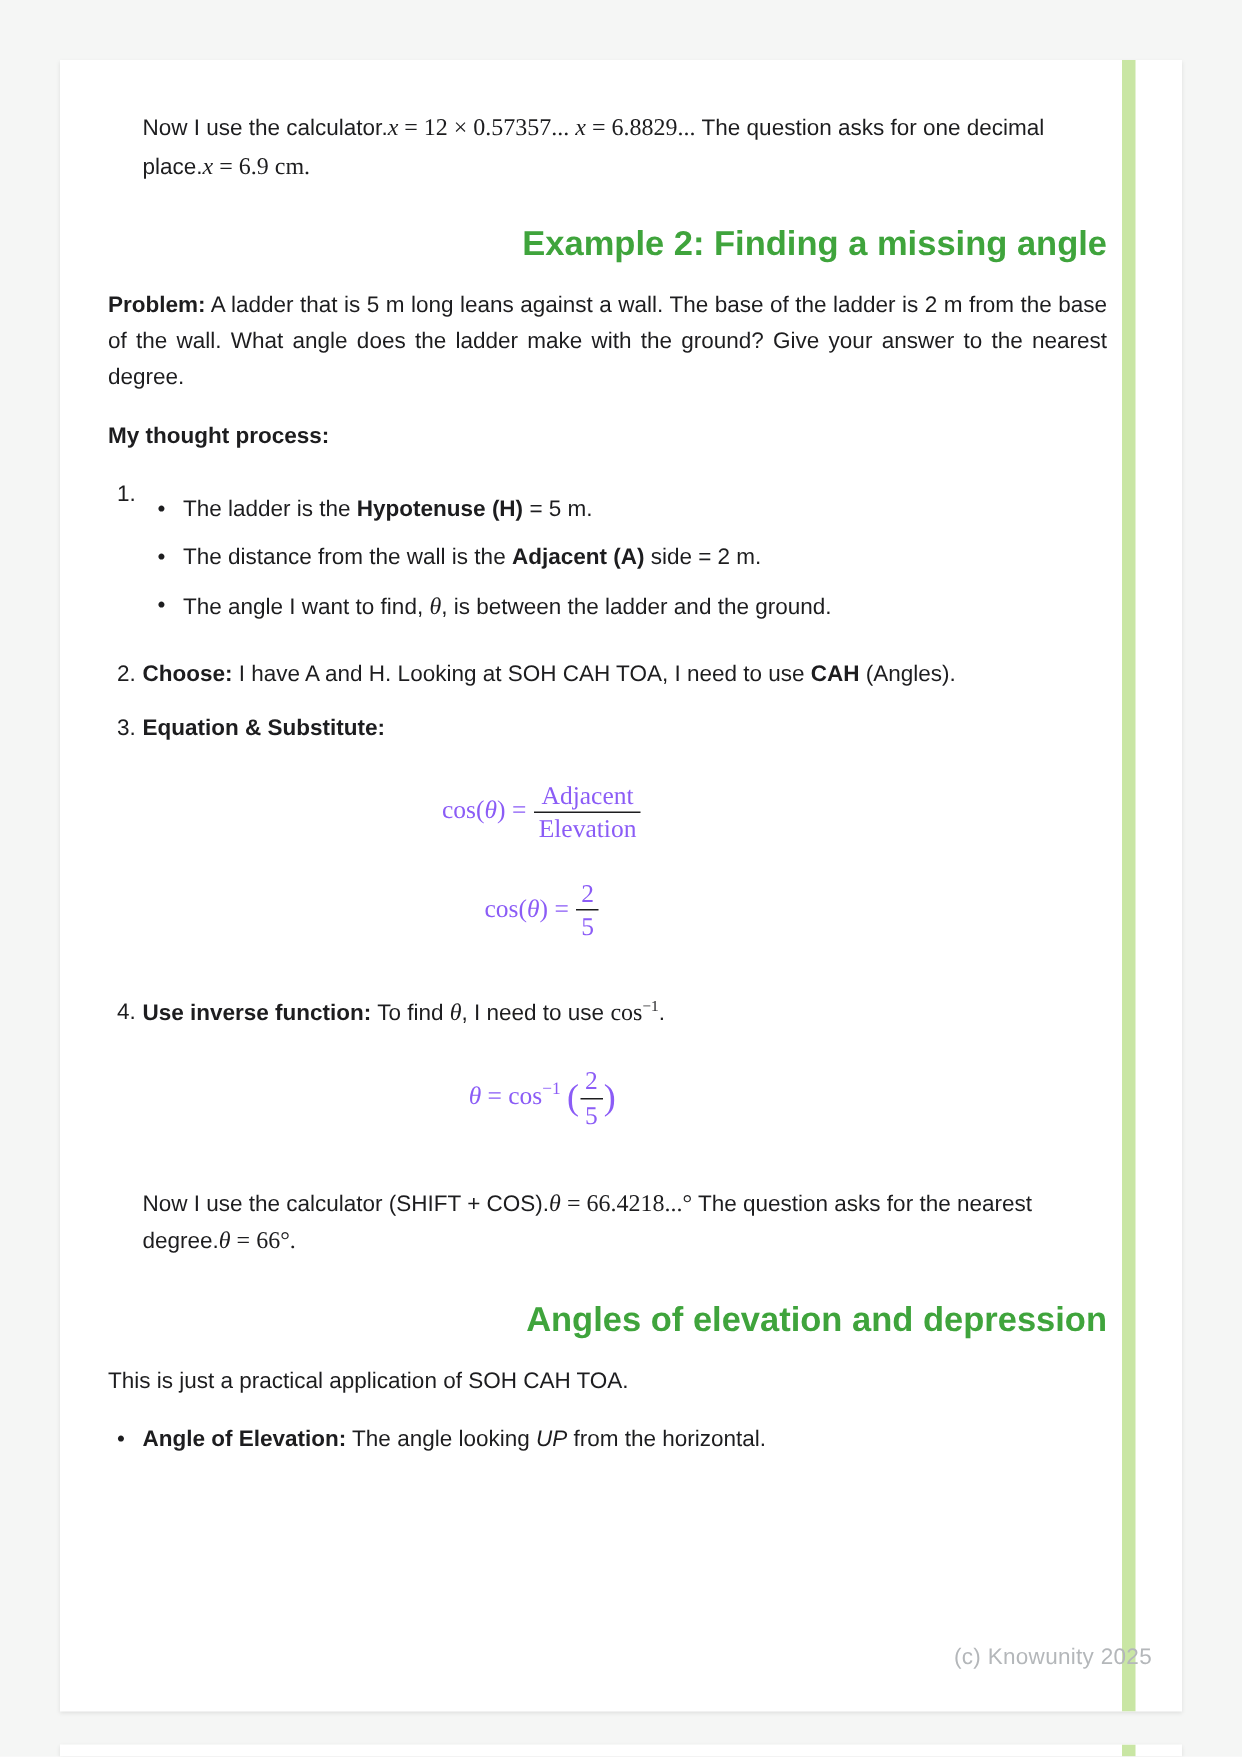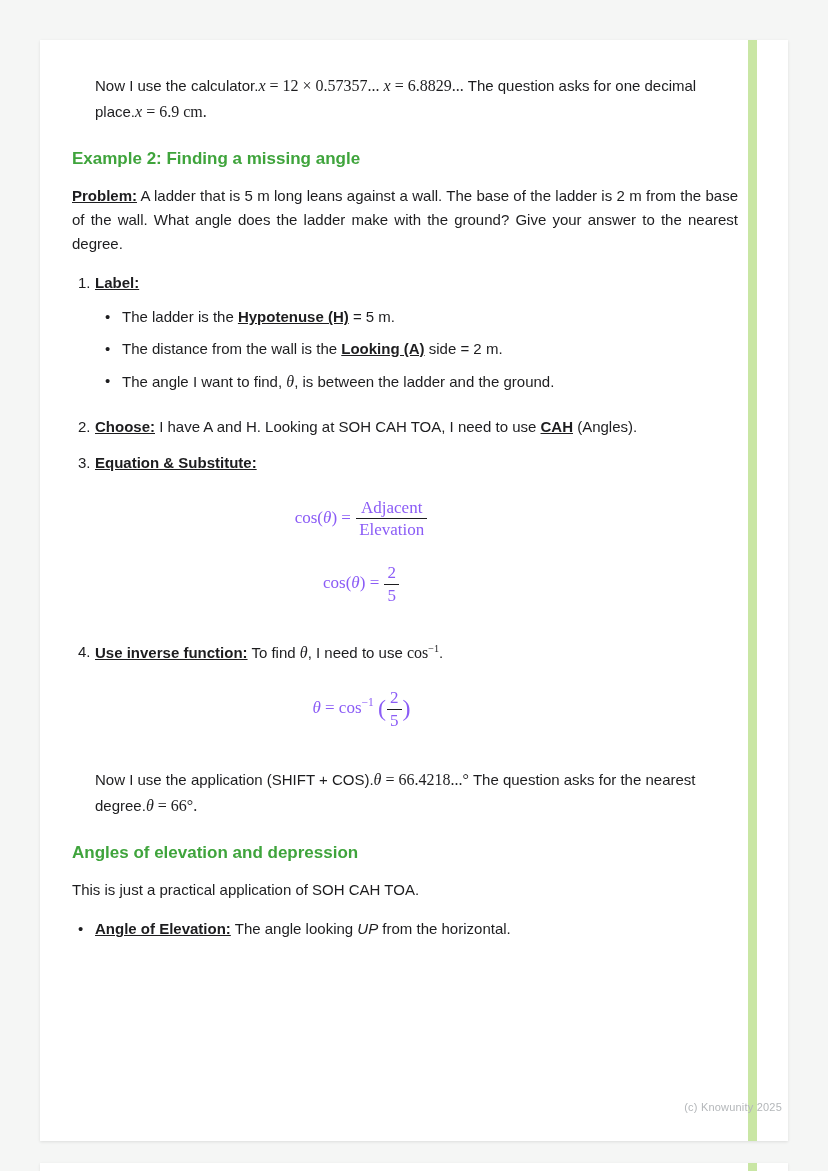--- a/index.html
+++ b/index.html
@@ -23,31 +23,31 @@
     padding: 33px 50px 30px 32px;
   }
   .page-next { height: 8px; margin-top: 22px; overflow: hidden; }
   .stripe {
     position: absolute; top: 0; bottom: 0; right: 31px; width: 9px;
     background: #c9e6a4;
     z-index: 1;
   }
   .content { position: relative; z-index: 2; }
   .watermark {
-    position: absolute; right: 6px; bottom: 28px; z-index: 3;
-    font-size: 11px; color: #b4b7ba; letter-spacing: 0.2px;
+    position: absolute; right: 20px; bottom: 28px; z-index: 3;
+    font-size: 15px; color: #b4b7ba; letter-spacing: 0.2px;
   }
   .para { font-size: 15px; line-height: 1.6; margin-bottom: 15px; }
   .para.indent { margin-left: 23px; }
   .para.justify { text-align: justify; }
   h2.heading {
-    font-size: 17px; font-weight: 700; color: #3fa43c;
-    margin: 24px 0 14px 0; line-height: 1.3;
+    font-size: 23px; font-weight: 700; color: #3fa43c;
+    margin: 24px 0 14px 0; line-height: 1.3; text-align: right;
   }
-  .b { font-weight: 700; text-decoration: underline; }
+  .b { font-weight: 700; }
   .i { font-style: italic; }
   .m { font-family: "Liberation Serif", serif; font-size: 16px; }
   .sup { font-size: 68%; vertical-align: super; line-height: 0; }
   .bigp { font-size: 24px; vertical-align: -3px; }
   .olist, .ulist { margin: 4px 0 14px 0; padding-left: 6px; }
   .li { display: flex; margin-bottom: 12px; font-size: 15px; line-height: 1.6; }
   .marker { flex: 0 0 17px; }
   .li-body { flex: 1 1 auto; min-width: 0; }
   .li-body .ulist { margin: 10px 0 0 10px; padding-left: 0; }
   .li-body .ulist .li { margin-bottom: 8px; }
@@ -63,36 +63,36 @@
 </head>
 <body>
 
 <div class="viewer">
   <div class="page page-1">
     <div class="stripe"></div>
     <div class="content">
         <p class="para indent"><span>Now I use the calculator.</span><span class="i m">x</span><span class="m"> = 12 × 0.57357... </span><span class="i m">x</span><span class="m"> = 6.8829... </span><span>The question asks for one decimal place.</span><span class="i m">x</span><span class="m"> = 6.9 cm.</span></p>
         <h2 class="heading">Example 2: Finding a missing angle</h2>
         <p class="para justify"><span class="b">Problem:</span><span> A ladder that is 5 m long leans against a wall. The base of the ladder is 2 m from the base of the wall. What angle does the ladder make with the ground? Give your answer to the nearest degree.</span></p>
+        <p class="para"><span class="b">My thought process:</span></p>
         <div class="olist">
           <div class="li">
             <span class="marker">1.</span>
             <div class="li-body">
-              <div class="li-text"><span class="b">Label:</span></div>
               <div class="ulist">
                 <div class="li">
                   <span class="marker">•</span>
                   <div class="li-body">
                     <div class="li-text"><span>The ladder is the </span><span class="b">Hypotenuse (H)</span><span> = 5 m.</span></div>
                   </div>
                 </div>
                 <div class="li">
                   <span class="marker">•</span>
                   <div class="li-body">
-                    <div class="li-text"><span>The distance from the wall is the </span><span class="b">Looking (A)</span><span> side = 2 m.</span></div>
+                    <div class="li-text"><span>The distance from the wall is the </span><span class="b">Adjacent (A)</span><span> side = 2 m.</span></div>
                   </div>
                 </div>
                 <div class="li">
                   <span class="marker">•</span>
                   <div class="li-body">
                     <div class="li-text"><span>The angle I want to find, </span><span class="i m">θ</span><span>, is between the ladder and the ground.</span></div>
                   </div>
                 </div>
               </div>
             </div>
@@ -112,21 +112,21 @@
             </div>
           </div>
           <div class="li">
             <span class="marker">4.</span>
             <div class="li-body">
               <div class="li-text"><span class="b">Use inverse function:</span><span> To find </span><span class="i m">θ</span><span>, I need to use </span><span class="m">cos</span><span class="m sup">−1</span><span>.</span></div>
               <div class="math-row"><span class="math"><span class="i">θ</span><span> = cos</span><span class="sup">−1</span><span> </span><span class="bigp">(</span><span class="frac"><span class="num">2</span><span class="den">5</span></span><span class="bigp">)</span></span></div>
             </div>
           </div>
         </div>
-        <p class="para indent"><span>Now I use the application (SHIFT + COS).</span><span class="i m">θ</span><span class="m"> = 66.4218...° </span><span>The question asks for the nearest degree.</span><span class="i m">θ</span><span class="m"> = 66°.</span></p>
+        <p class="para indent"><span>Now I use the calculator (SHIFT + COS).</span><span class="i m">θ</span><span class="m"> = 66.4218...° </span><span>The question asks for the nearest degree.</span><span class="i m">θ</span><span class="m"> = 66°.</span></p>
         <h2 class="heading">Angles of elevation and depression</h2>
         <p class="para"><span>This is just a practical application of SOH CAH TOA.</span></p>
         <div class="ulist">
           <div class="li">
             <span class="marker">•</span>
             <div class="li-body">
               <div class="li-text"><span class="b">Angle of Elevation:</span><span> The angle looking </span><span class="i">UP</span><span> from the horizontal.</span></div>
             </div>
           </div>
         </div>

